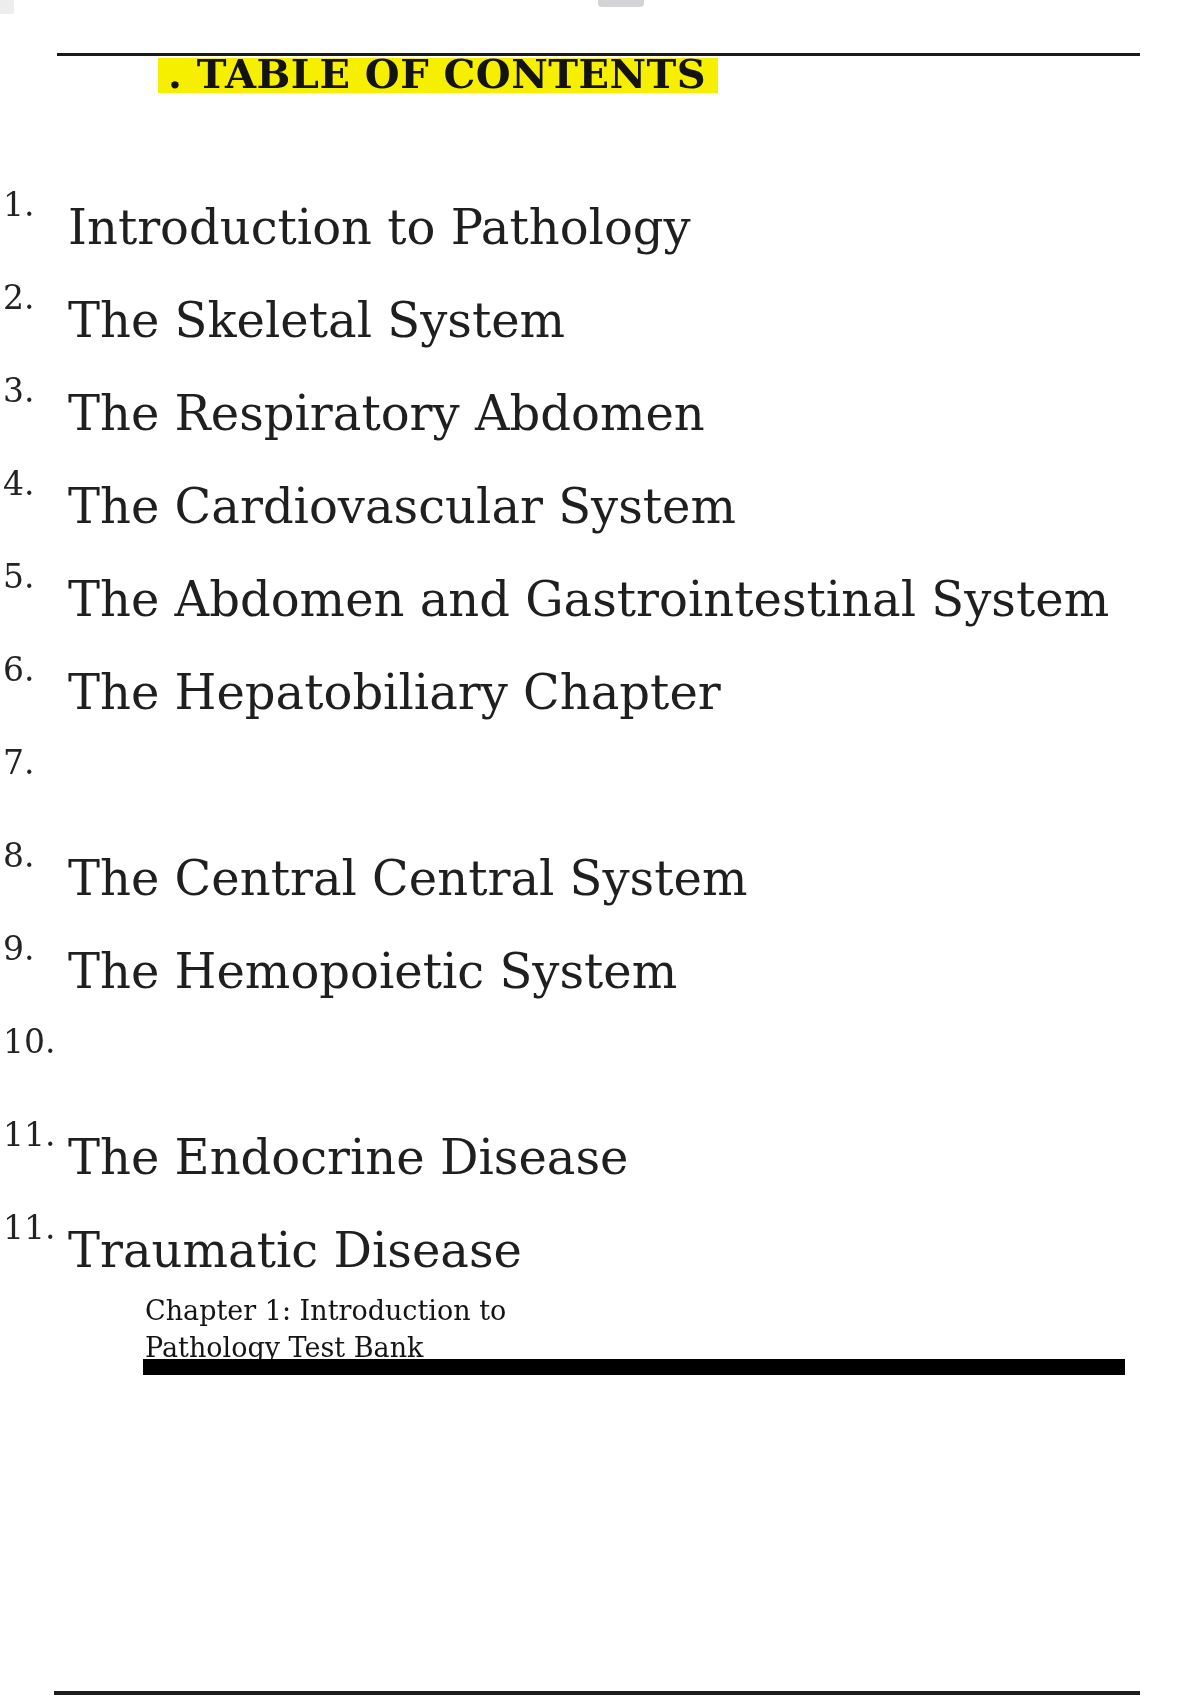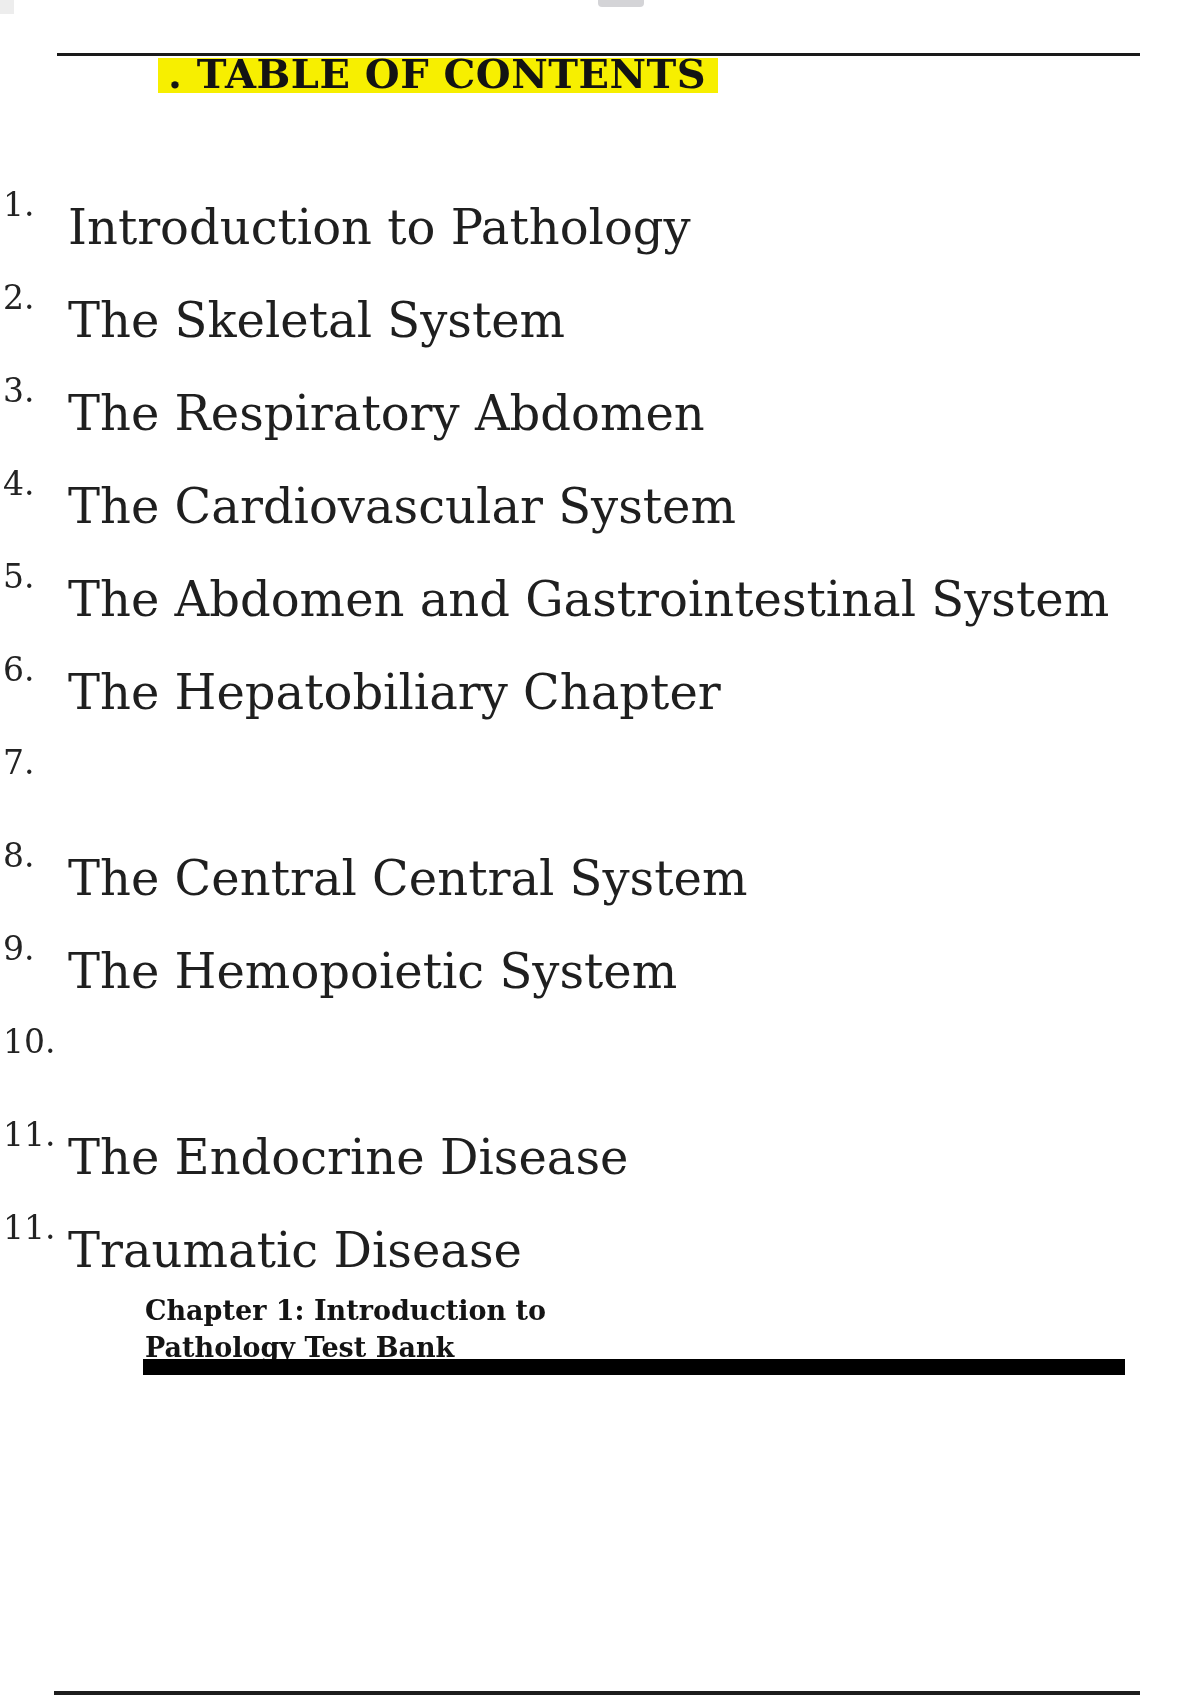--- a/index.html
+++ b/index.html
@@ -61,21 +61,21 @@
   .toc-item .label {
     font-size: 48px;
     line-height: 1.1;
     margin-top: 14px;
     color: #1f1f1f;
     white-space: nowrap;
   }
 
   .footer-chapter {
     position: absolute; left: 145px; top: 1292px;
-    font-weight: bold;
+    font-weight: normal;
     font-size: 27px;
     line-height: 37px;
     color: #141414;
     white-space: nowrap;
   }
 
   .thick-bar {
     position: absolute; left: 143px; top: 1359px;
     width: 982px; height: 16px;
   }

